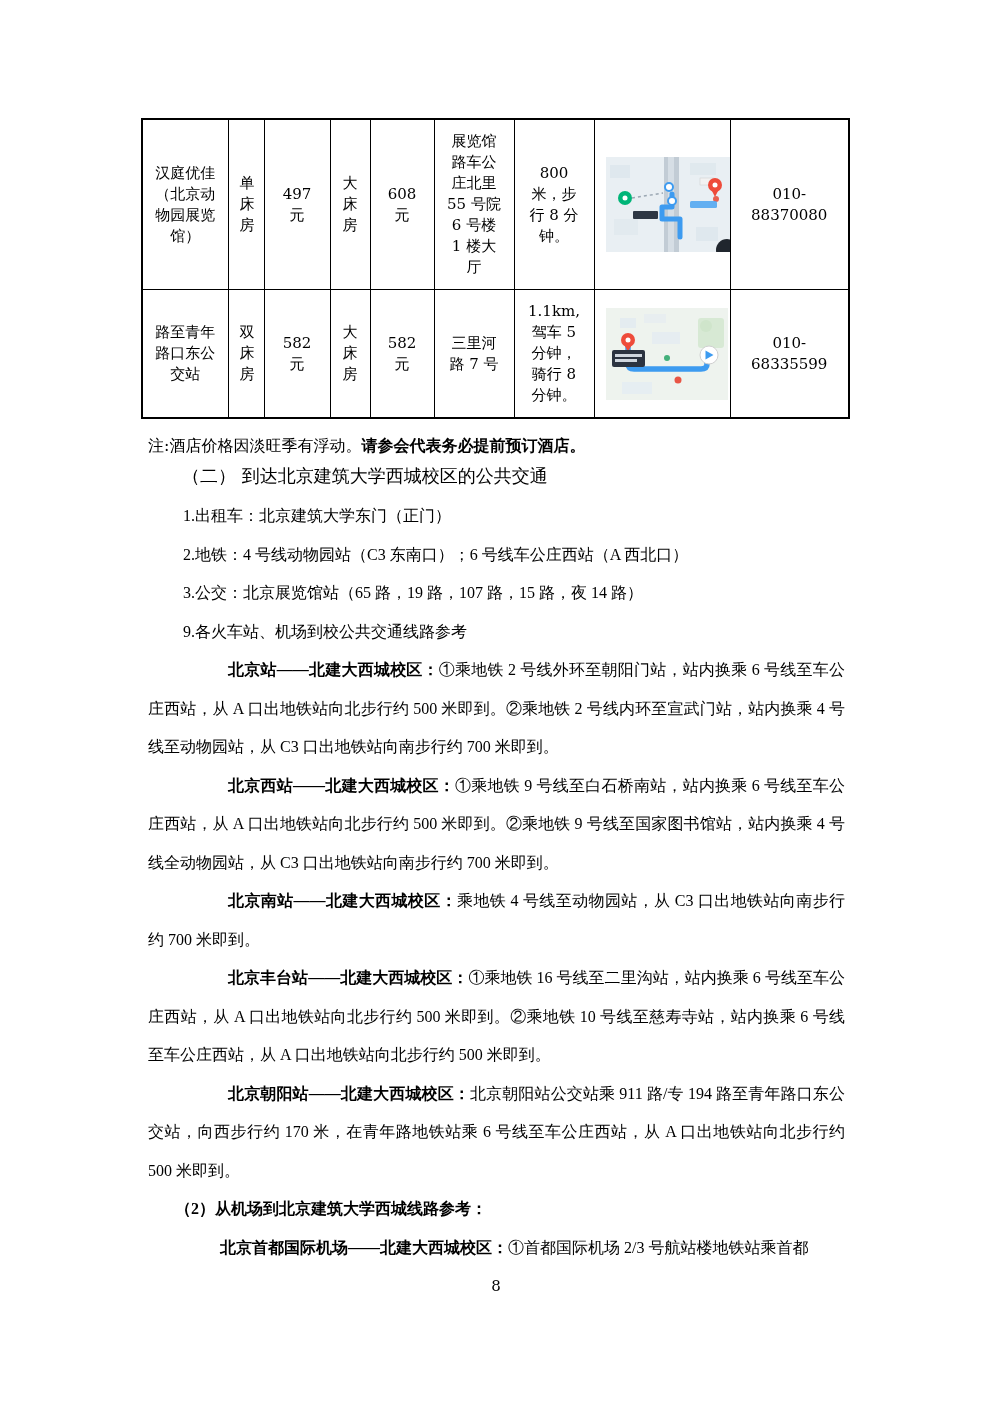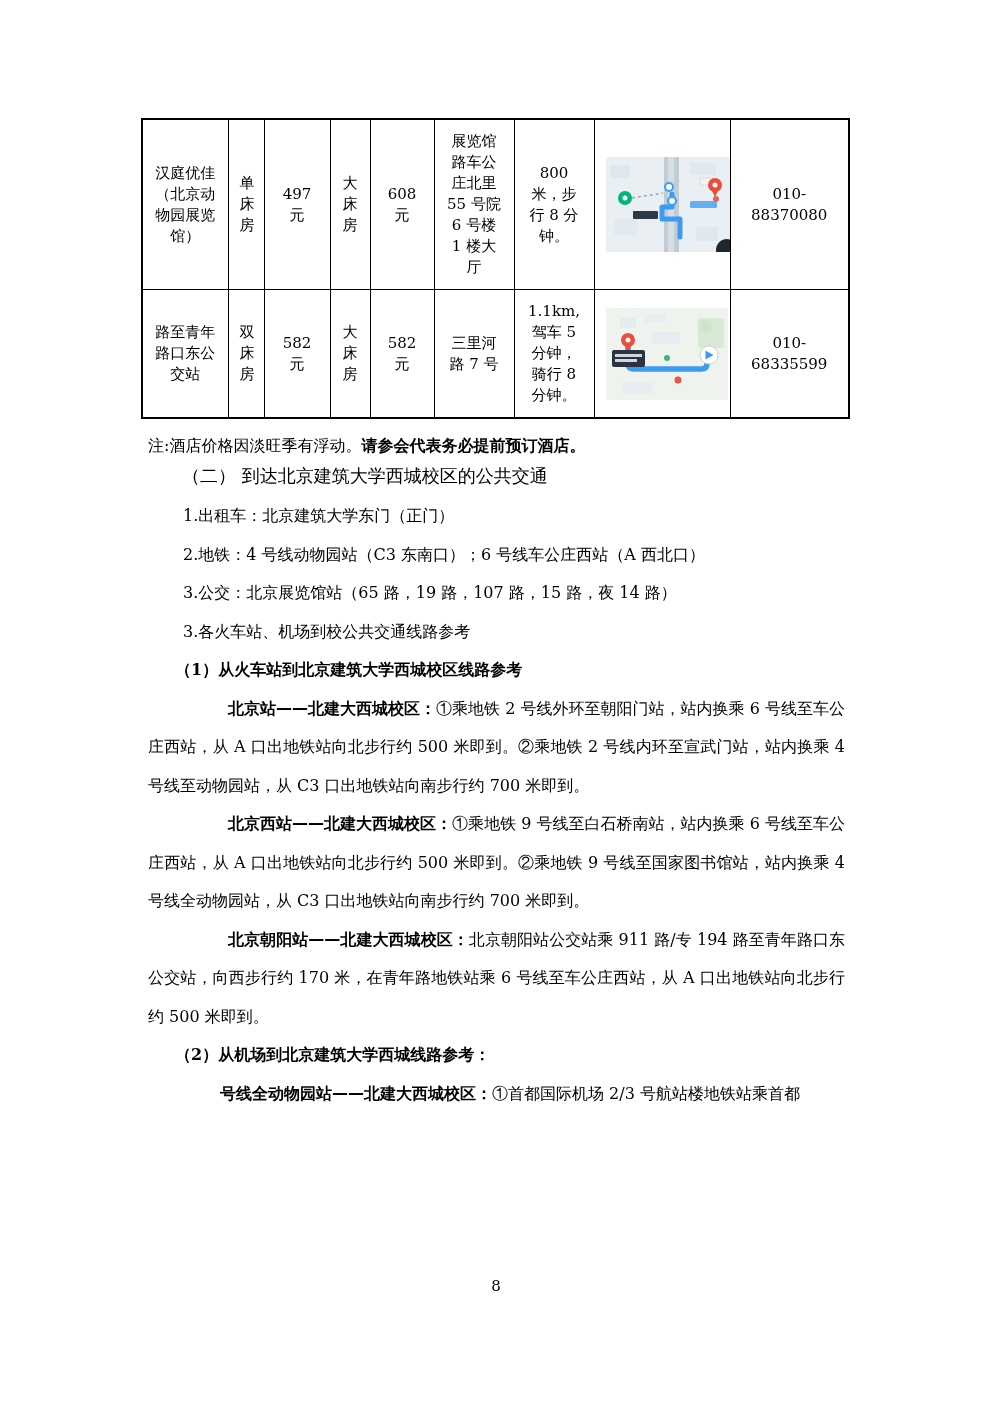--- a/index.html
+++ b/index.html
@@ -52,20 +52,21 @@
     font-size: 18px;
     font-weight: normal;
     line-height: 24px;
     text-indent: 34px;
   }
   .body-flow {
     margin-top: 9px;
     font-size: 16px;
     line-height: 38.5px;
     text-align: justify;
+    font-family: Liberation Serif, serif;
   }
   .body-flow p { margin: 0; }
   .list-item  { text-indent: 35px; text-align: left; }
   .sub-heading{ font-weight: bold; text-indent: 27px; text-align: left; }
   .para       { text-indent: 32px; }
   .para-last  { text-indent: 24px; }
   .para b, .sub-heading, .para-last b { font-weight: bold; margin-left: 48px; }
 
   .page-num {
     position: absolute;
@@ -168,27 +169,28 @@
     </table>
 
   <p class="note"><span>注:酒店价格因淡旺季有浮动。</span><b>请参会代表务必提前预订酒店。</b></p>
 
   <h2 class="sec-heading">（二） 到达北京建筑大学西城校区的公共交通</h2>
 
   <div class="body-flow">
     <p class="list-item">1.出租车：北京建筑大学东门（正门）</p>
     <p class="list-item">2.地铁：4 号线动物园站（C3 东南口）；6 号线车公庄西站（A 西北口）</p>
     <p class="list-item">3.公交：北京展览馆站（65 路，19 路，107 路，15 路，夜 14 路）</p>
-    <p class="list-item">3.各火车站、机场到校公共交通线路参考</p>
+    <p class="list-item">9.各火车站、机场到校公共交通线路参考</p>
 
-    <p class="sub-heading">（1）从火车站到北京建筑大学西城校区线路参考</p>
 
     <p class="para"><b>北京站——北建大西城校区：</b><span>①乘地铁 2 号线外环至朝阳门站，站内换乘 6 号线至车公庄西站，从 A 口出地铁站向北步行约 500 米即到。②乘地铁 2 号线内环至宣武门站，站内换乘 4 号线至动物园站，从 C3 口出地铁站向南步行约 700 米即到。</span></p>
     <p class="para"><b>北京西站——北建大西城校区：</b><span>①乘地铁 9 号线至白石桥南站，站内换乘 6 号线至车公庄西站，从 A 口出地铁站向北步行约 500 米即到。②乘地铁 9 号线至国家图书馆站，站内换乘 4 号线全动物园站，从 C3 口出地铁站向南步行约 700 米即到。</span></p>
+    <p class="para"><b>北京南站——北建大西城校区：</b><span>乘地铁 4 号线至动物园站，从 C3 口出地铁站向南步行约 700 米即到。</span></p>
+    <p class="para"><b>北京丰台站——北建大西城校区：</b><span>①乘地铁 16 号线至二里沟站，站内换乘 6 号线至车公庄西站，从 A 口出地铁站向北步行约 500 米即到。②乘地铁 10 号线至慈寿寺站，站内换乘 6 号线至车公庄西站，从 A 口出地铁站向北步行约 500 米即到。</span></p>
     <p class="para"><b>北京朝阳站——北建大西城校区：</b><span>北京朝阳站公交站乘 911 路/专 194 路至青年路口东公交站，向西步行约 170 米，在青年路地铁站乘 6 号线至车公庄西站，从 A 口出地铁站向北步行约 500 米即到。</span></p>
 
     <p class="sub-heading">（2）从机场到北京建筑大学西城线路参考：</p>
 
-    <p class="para-last"><b>号线全动物园站——北建大西城校区：</b><span>①首都国际机场 2/3 号航站楼地铁站乘首都</span></p>
+    <p class="para-last"><b>北京首都国际机场——北建大西城校区：</b><span>①首都国际机场 2/3 号航站楼地铁站乘首都</span></p>
   </div>
 
   <div class="page-num">8</div>
 </div>
 
 </body></html>

